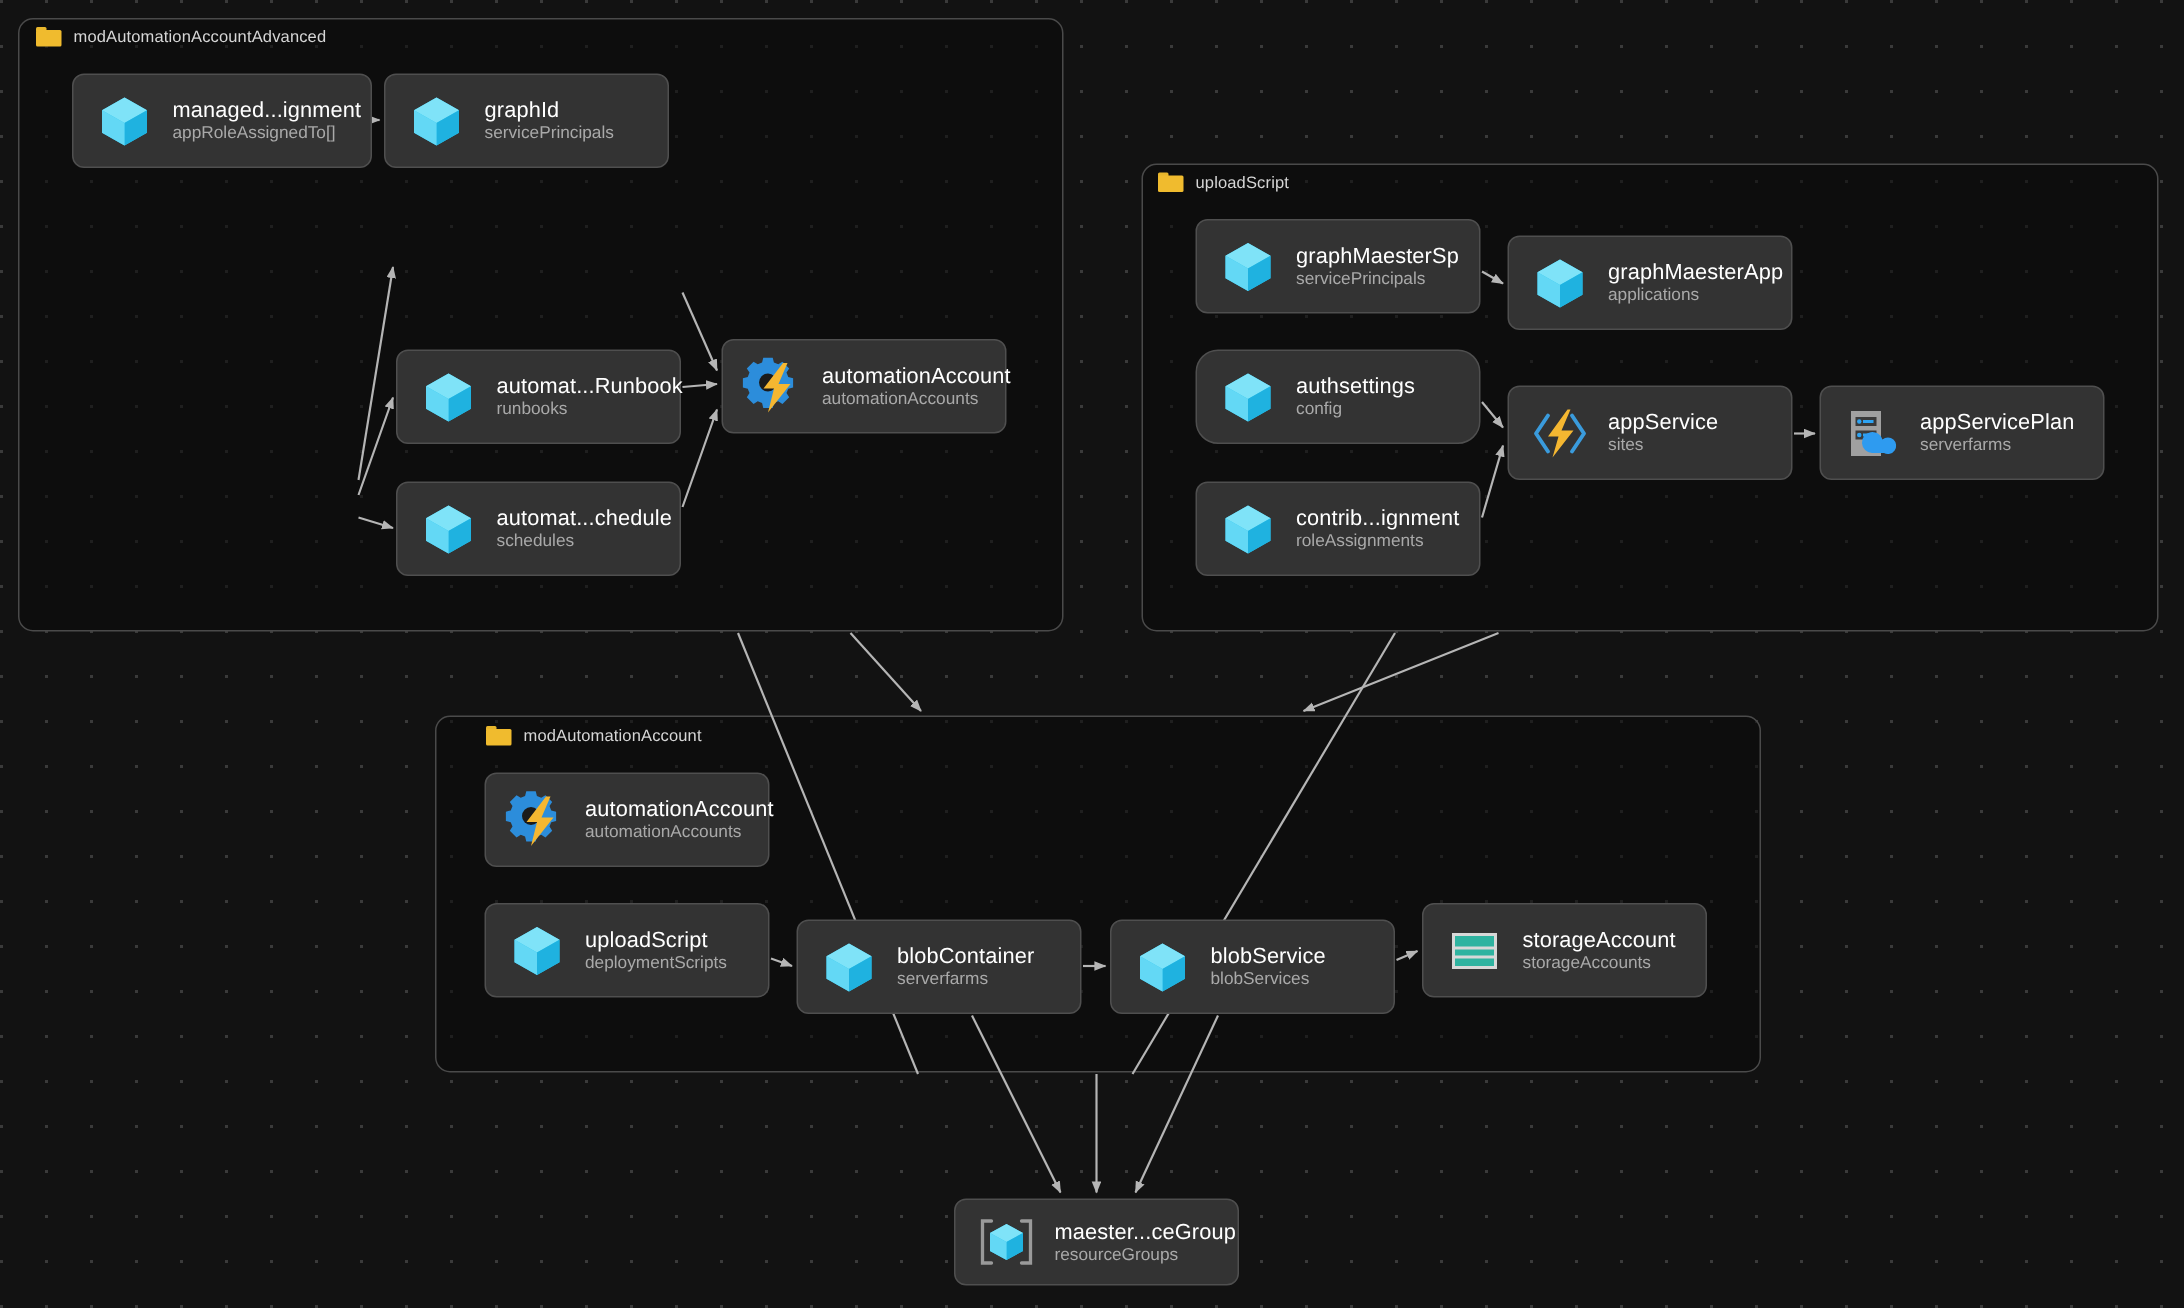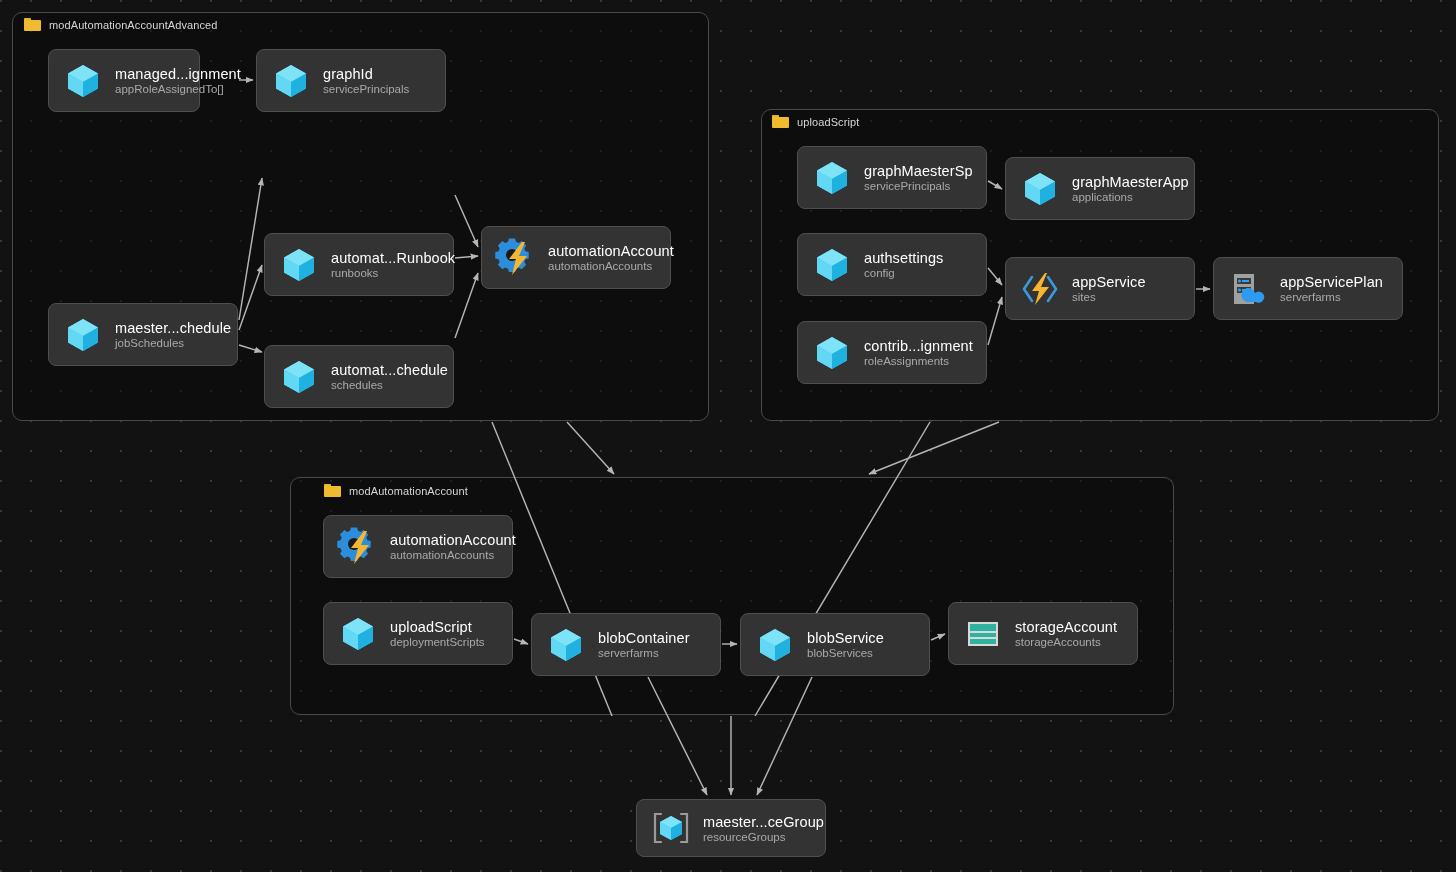--- a/index.html
+++ b/index.html
@@ -166,21 +166,21 @@
 
   <div class="group" style="left:290px; top:477px; width:884px; height:238px;"></div>
   <div class="group-label" style="left:300px; top:484px;padding-left:24px;">
     <span class="folder-icon">
         <i class="tab"></i>
         <i class="body"></i>
       </span>
     <span>modAutomationAccount</span>
   </div>
 
-  <div class="node" style="left:48px; top:49px; width:152px; height:63px;">
+  <div class="node" style="left:48px; top:49px; width:200px; height:63px;">
     <svg class="ico" width="40" height="40" viewBox="0 0 40 40">
       <polygon points="20,4 35,12.5 35,27.5 20,36 5,27.5 5,12.5" fill="#32c8f0"></polygon>
       <polygon points="20,4 35,12.5 20,21 5,12.5" fill="#7fe3f8"></polygon>
       <polygon points="20,21 35,12.5 35,27.5 20,36" fill="#1fb2e0"></polygon>
       <polygon points="20,21 5,12.5 5,27.5 20,36" fill="#63d8f5"></polygon>
     </svg>
     <span class="txt">
       <span class="title">managed...ignment</span>
       <span class="subtitle">appRoleAssignedTo[]</span>
     </span>
@@ -206,45 +206,33 @@
       <polygon points="20,4 35,12.5 20,21 5,12.5" fill="#7fe3f8"></polygon>
       <polygon points="20,21 35,12.5 35,27.5 20,36" fill="#1fb2e0"></polygon>
       <polygon points="20,21 5,12.5 5,27.5 20,36" fill="#63d8f5"></polygon>
     </svg>
     <span class="txt">
       <span class="title">automat...Runbook</span>
       <span class="subtitle">runbooks</span>
     </span>
   </div>
 
-  <div class="node" style="left:264px; top:321px; width:190px; height:63px;margin-top:24px;">
+  <div class="node" style="left:264px; top:321px; width:190px; height:63px;">
     <svg class="ico" width="40" height="40" viewBox="0 0 40 40">
       <polygon points="20,4 35,12.5 35,27.5 20,36 5,27.5 5,12.5" fill="#32c8f0"></polygon>
       <polygon points="20,4 35,12.5 20,21 5,12.5" fill="#7fe3f8"></polygon>
       <polygon points="20,21 35,12.5 35,27.5 20,36" fill="#1fb2e0"></polygon>
       <polygon points="20,21 5,12.5 5,27.5 20,36" fill="#63d8f5"></polygon>
     </svg>
     <span class="txt">
       <span class="title">automat...chedule</span>
       <span class="subtitle">schedules</span>
     </span>
   </div>
 
-  <div class="node" style="left:48px; top:303px; width:190px; height:63px;">
-    <svg class="ico" width="40" height="40" viewBox="0 0 40 40">
-      <polygon points="20,4 35,12.5 35,27.5 20,36 5,27.5 5,12.5" fill="#32c8f0"></polygon>
-      <polygon points="20,4 35,12.5 20,21 5,12.5" fill="#7fe3f8"></polygon>
-      <polygon points="20,21 35,12.5 35,27.5 20,36" fill="#1fb2e0"></polygon>
-      <polygon points="20,21 5,12.5 5,27.5 20,36" fill="#63d8f5"></polygon>
-    </svg>
-    <span class="txt">
-      <span class="title">maester...chedule</span>
-      <span class="subtitle">jobSchedules</span>
-    </span>
-  </div>
 
   <div class="node" style="left:481px; top:226px; width:190px; height:63px;">
     <svg class="ico" width="40" height="40" viewBox="0 0 40 40">
       <path d="M16.5,5 h7 l0.9,3.6 3.2,1.3 3.1,-2 5,5 -2,3.1 1.3,3.2 3.6,0.9 v7 l-3.6,0.9 -1.3,3.2 2,3.1 -5,5 -3.1,-2 -3.2,1.3 -0.9,3.6 h-7 l-0.9,-3.6 -3.2,-1.3 -3.1,2 -5,-5 2,-3.1 -1.3,-3.2 -3.6,-0.9 v-7 l3.6,-0.9 1.3,-3.2 -2,-3.1 5,-5 3.1,2 3.2,-1.3 z" fill="#2c8ddb" transform="translate(-2,-4) scale(0.9)"></path>
       <circle cx="16" cy="17" r="6" fill="#1b1b1b"></circle>
       <polygon points="26,4 13,21 20,21 16,37 31,18 23,18 29,4" fill="#f5b731"></polygon>
     </svg>
     <span class="txt">
       <span class="title">automationAccount</span>
       <span class="subtitle">automationAccounts</span>
@@ -270,21 +258,21 @@
       <polygon points="20,4 35,12.5 20,21 5,12.5" fill="#7fe3f8"></polygon>
       <polygon points="20,21 35,12.5 35,27.5 20,36" fill="#1fb2e0"></polygon>
       <polygon points="20,21 5,12.5 5,27.5 20,36" fill="#63d8f5"></polygon>
     </svg>
     <span class="txt">
       <span class="title">graphMaesterApp</span>
       <span class="subtitle">applications</span>
     </span>
   </div>
 
-  <div class="node" style="left:797px; top:233px; width:190px; height:63px;">
+  <div class="node" style="left:797px; top:233px; width:190px; height:63px;border-radius:15px;">
     <svg class="ico" width="40" height="40" viewBox="0 0 40 40">
       <polygon points="20,4 35,12.5 35,27.5 20,36 5,27.5 5,12.5" fill="#32c8f0"></polygon>
       <polygon points="20,4 35,12.5 20,21 5,12.5" fill="#7fe3f8"></polygon>
       <polygon points="20,21 35,12.5 35,27.5 20,36" fill="#1fb2e0"></polygon>
       <polygon points="20,21 5,12.5 5,27.5 20,36" fill="#63d8f5"></polygon>
     </svg>
     <span class="txt">
       <span class="title">authsettings</span>
       <span class="subtitle">config</span>
     </span>

